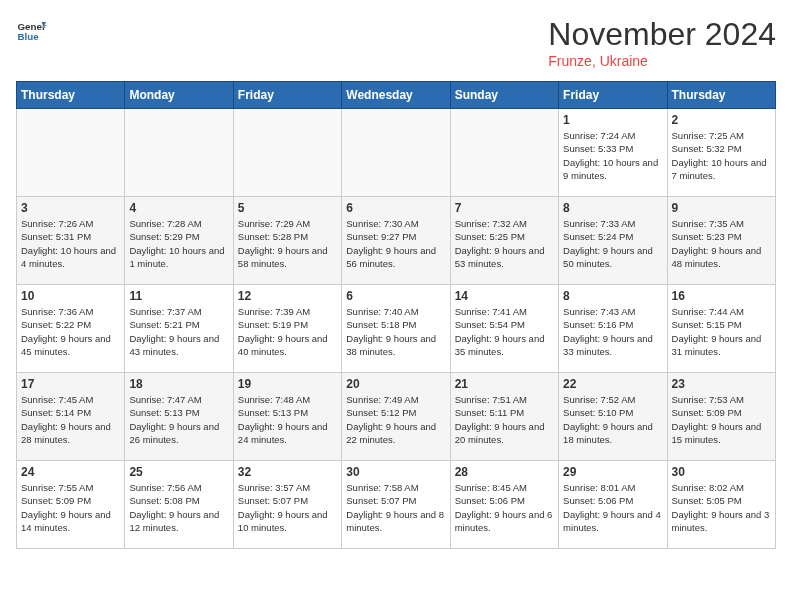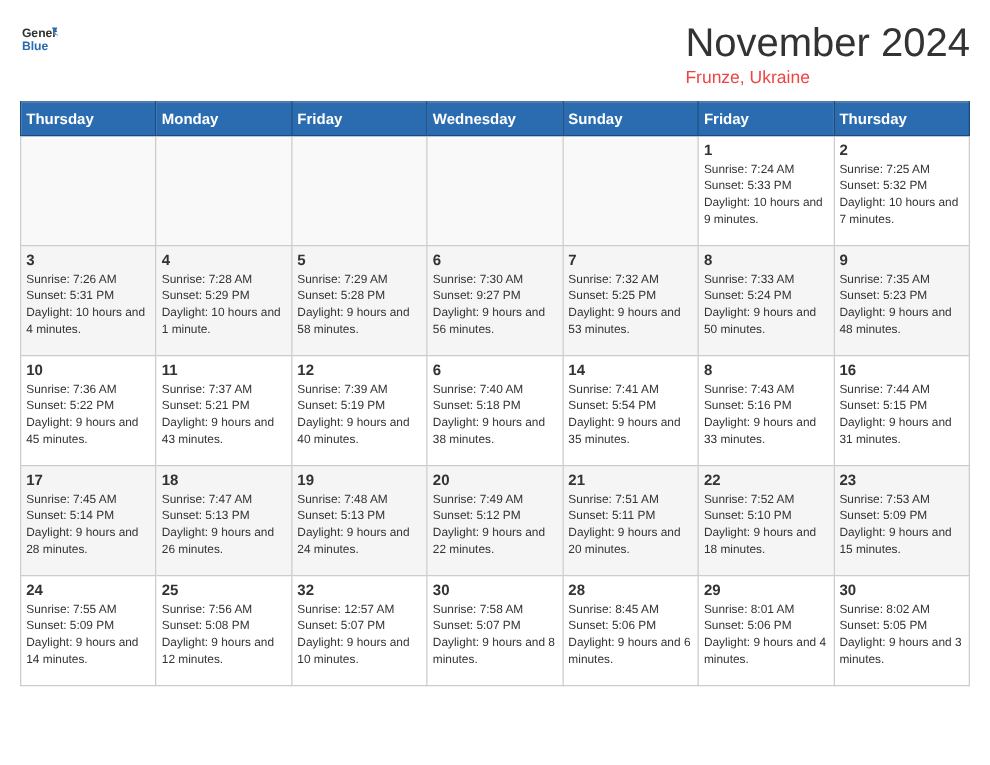--- a/index.html
+++ b/index.html
@@ -269,21 +269,21 @@
 Daylight: 9 hours and 14 minutes.</div>
         </td>
         <td>
           <span class="day-num">25</span>
           <div class="day-info">Sunrise: 7:56 AM
 Sunset: 5:08 PM
 Daylight: 9 hours and 12 minutes.</div>
         </td>
         <td>
           <span class="day-num">32</span>
-          <div class="day-info">Sunrise: 12:57 AM
+          <div class="day-info">Sunrise: 3:57 AM
 Sunset: 5:07 PM
 Daylight: 9 hours and 10 minutes.</div>
         </td>
         <td>
           <span class="day-num">30</span>
           <div class="day-info">Sunrise: 7:58 AM
 Sunset: 5:07 PM
 Daylight: 9 hours and 8 minutes.</div>
         </td>
         <td>

